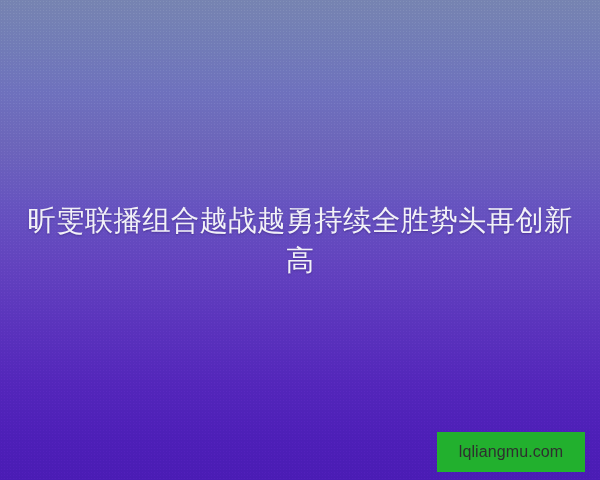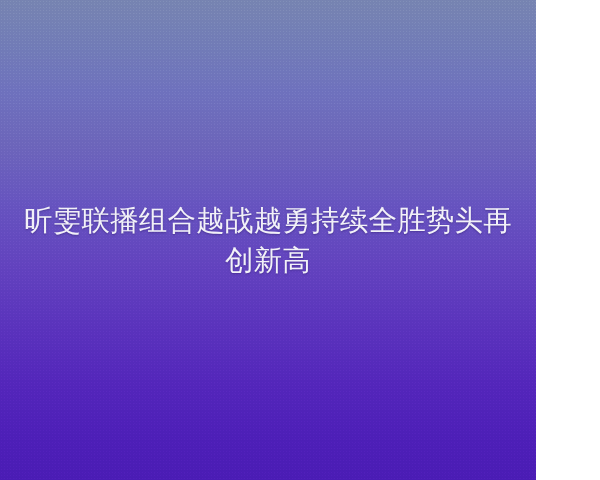--- a/index.html
+++ b/index.html
@@ -7,21 +7,21 @@
     margin: 0;
     padding: 0;
     background: #ffffff;
   }
   body {
     font-family: "Liberation Sans", "DejaVu Sans", sans-serif;
   }
 
   .cover-card {
     position: relative;
-    width: 536px;
+    width: 600px;
     height: 480px;
     overflow: hidden;
     background: linear-gradient(
         180deg,
         #6e7cac 0%,
         #6b76b3 9%,
         #6a6dbb 19%,
         #6a63b9 30%,
         #6654bf 42%,
         #6243be 55%,
@@ -114,14 +114,17 @@
 
 <div class="cover-card">
 
   <div class="sheen-layer"></div>
   <div class="noise-layer"></div>
 
   <div class="headline-block">
     <h1 class="headline">昕雯联播组合越战越勇持续全胜势头再创新高</h1>
   </div>
 
+  <div class="watermark-badge">
+    <span class="watermark-text">lqliangmu.com</span>
+  </div>
 
 </div>
 
 </body></html>

